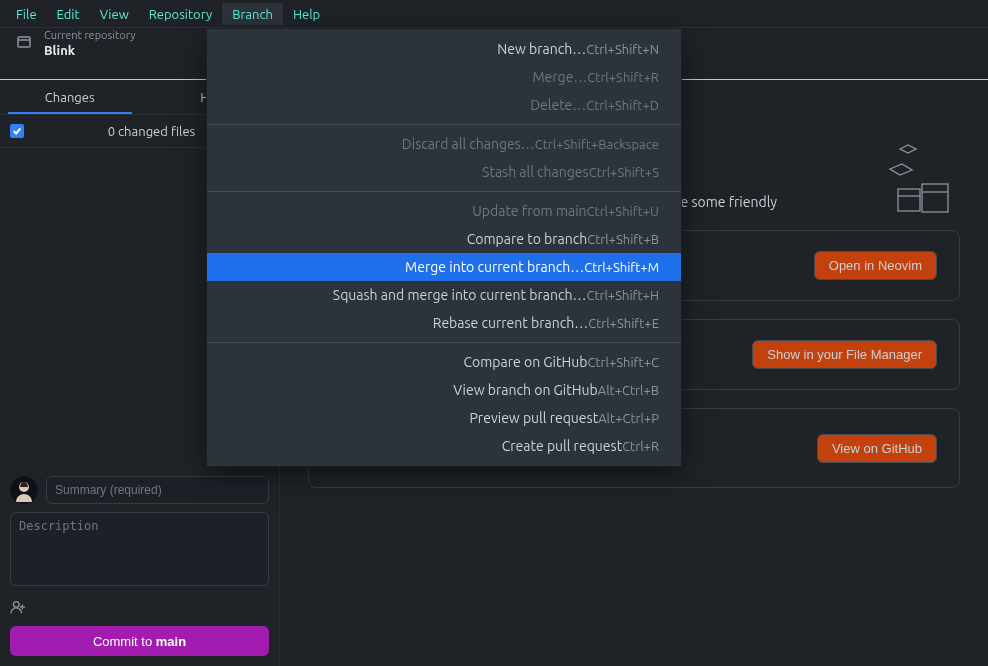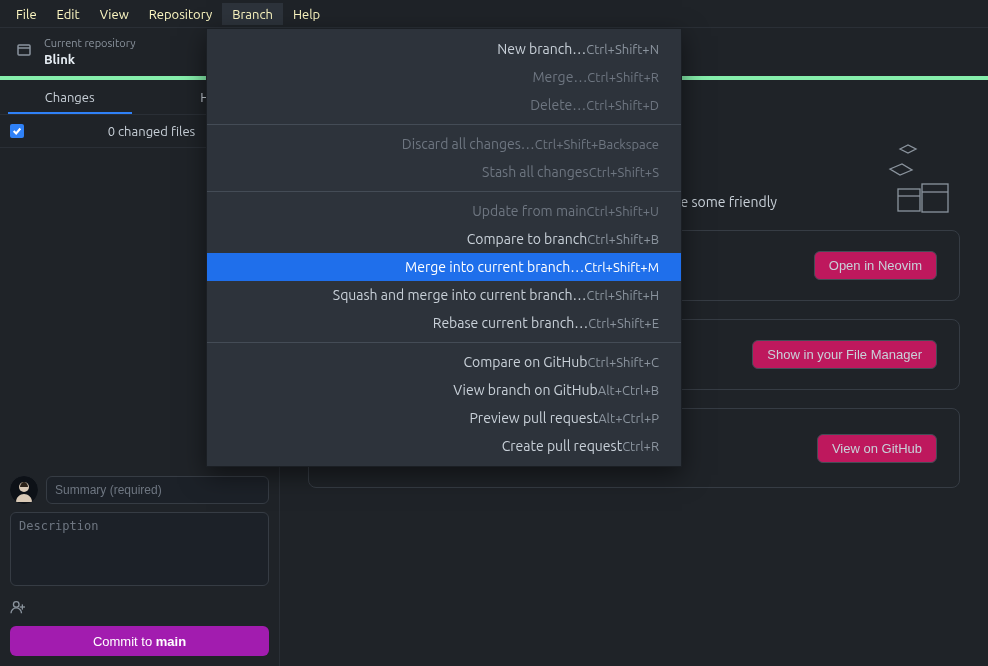--- a/index.html
+++ b/index.html
@@ -19,34 +19,35 @@
     display: flex;
     align-items: center;
     height: 28px;
     background: #1f2328;
     border-bottom: 1px solid #2a2f36;
     padding: 0 6px;
     gap: 0;
   }
   .menubar-item {
     padding: 4px 10px;
-    color: #fef9c3;
+    color: #5eead4;
     cursor: pointer;
     font-size: 13px;
   }
   .menubar-item.open {
     background: #2d333b;
   }
 
   
   .toolbar {
     display: flex;
     height: 52px;
     background: #1f2328;
-    border-bottom: 4px solid #86efac;
+    border-bottom: 1px solid #86efac;
+    flex-direction: column;
   }
   .toolbar-section {
     display: flex;
     align-items: center;
     padding: 0 16px;
     border-right: 1px solid #2a2f36;
     gap: 12px;
   }
   .toolbar-section.repo { width: 280px; }
   .toolbar-section.branch { flex: 0 0 260px; }
@@ -206,21 +207,21 @@
     display: inline-block;
     border: 1px solid #444c56;
     border-radius: 4px;
     padding: 0 5px;
     font-size: 11px;
     background: #22272e;
     color: #c9d1d9;
     line-height: 16px;
   }
   .card-btn {
-    background: #be185d;
+    background: #c2410c;
     border: 1px solid #444c56;
     border-radius: 6px;
     color: #c9d1d9;
     padding: 6px 14px;
     font-size: 13px;
     cursor: pointer;
     white-space: nowrap;
   }
 
   

